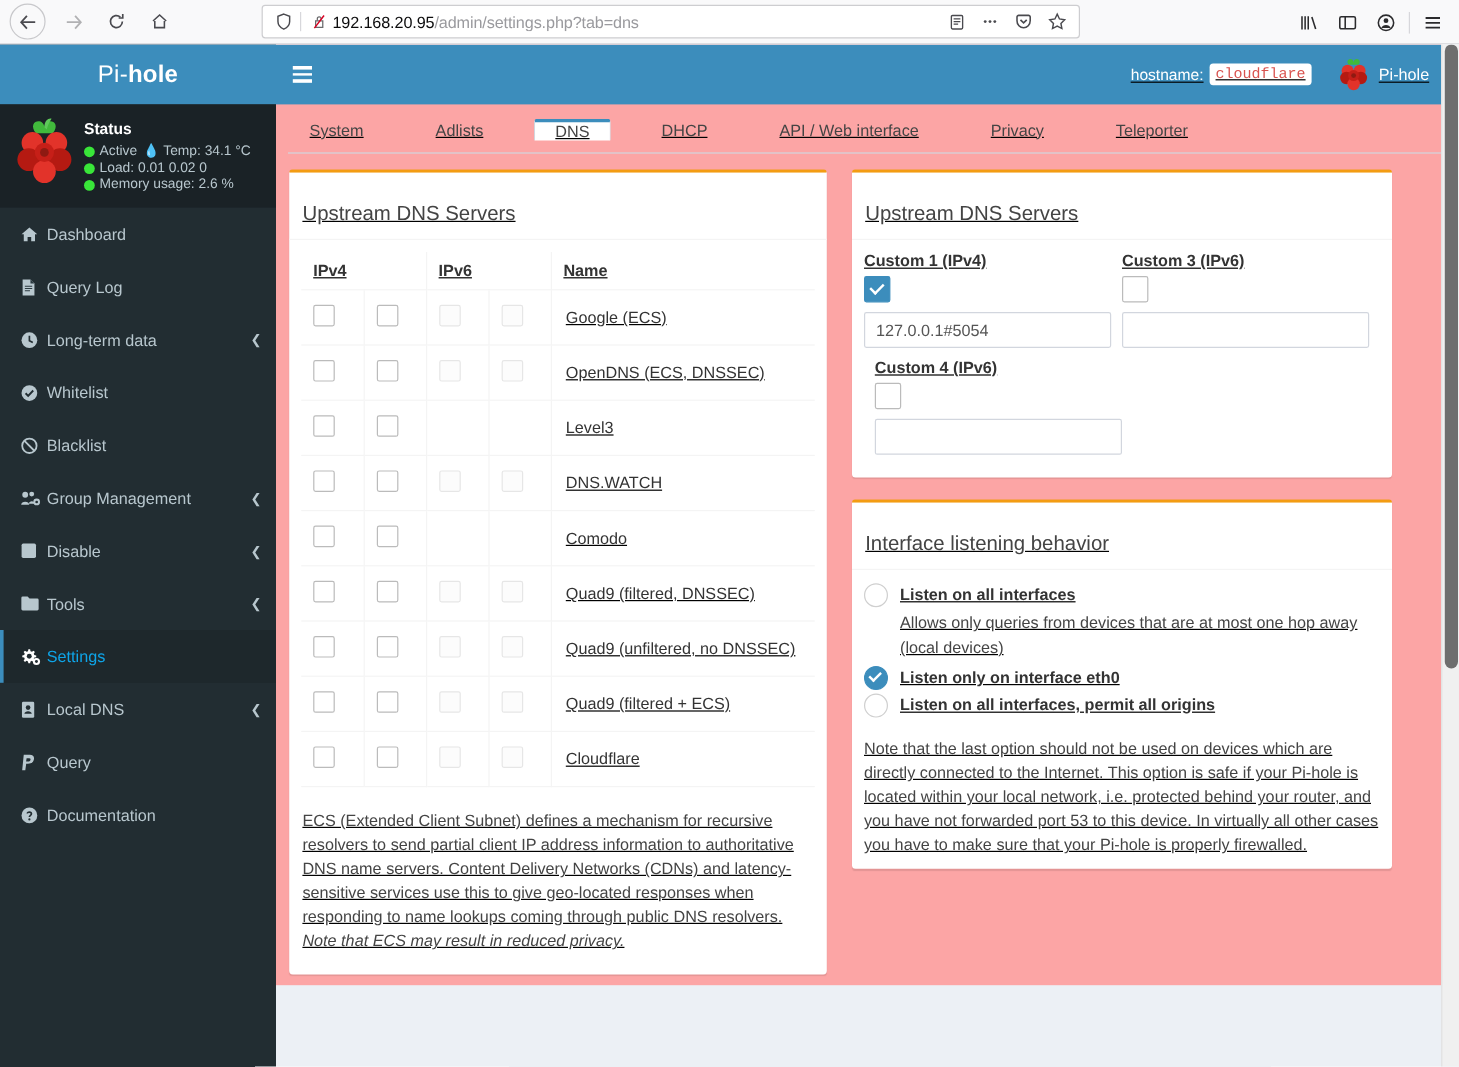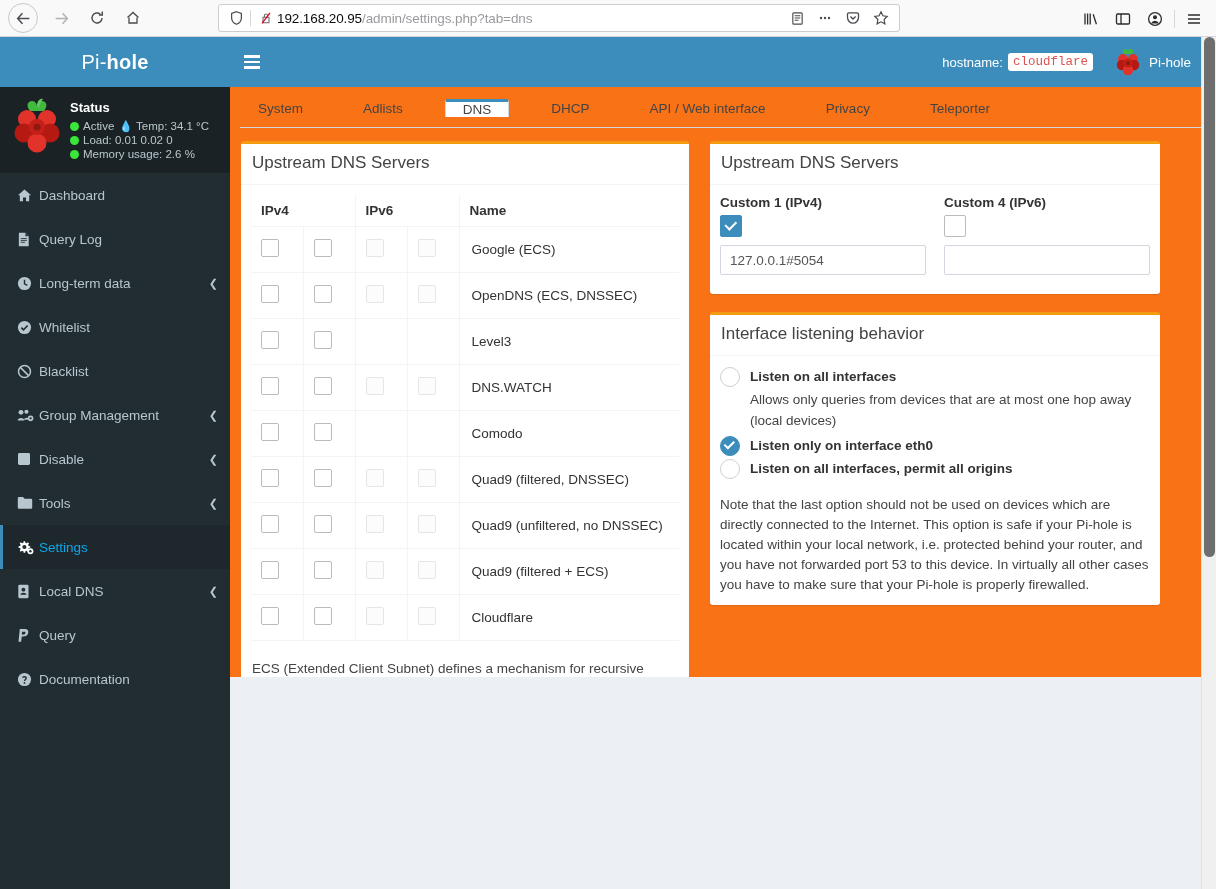--- a/index.html
+++ b/index.html
@@ -130,23 +130,24 @@
   .nav-item.active {
     background: #1e282c;
     color: #0ea5e9;
     border-left-color: #3c8dbc;
   }
   .nav-item.active .nico { color:#fff; }
 
   
   .content {
     position: absolute; left: 230px; top: 0;
-    width: 971px; height: 640px;
-    background: #f97316;
+    width: 971px; height: 784px;
+    background: #fca5a5;
     overflow: hidden;
+    text-decoration: underline;
   }
   .topbar {
     height: 50px;
     background: #3c8dbc;
     display: flex; align-items: center;
     padding: 0 10px 0 14px;
   }
   .burger { width: 30px; height: 30px; display: flex; flex-direction: column; justify-content: center; gap: 3px; cursor: pointer;}
   .burger span { display: block; width: 16px; height: 2.5px; background: #fff; }
   .topbar-right {
@@ -204,21 +205,21 @@
   .col-left { width: 448px; }
   .col-right { width: 450px; }
 
   .box {
     background: #fff;
     border-top: 3px solid #f39c12;
     border-radius: 3px;
     box-shadow: 0 1px 1px rgba(0,0,0,.1);
   }
   .box-header {
-    padding: 9px 10px 11px 11px;
+    padding: 24px 10px 11px 11px;
     border-bottom: 1px solid #f4f4f4;
   }
   .box-title { font-size: 17px; color: #444; font-weight: 400; }
   .box-body { padding: 10px; }
 
   
   table.dns-table { width: 100%; border-collapse: collapse; font-size: 13.5px; color: #333; }
   table.dns-table th {
     text-align: left;
     padding: 8px 10px;
@@ -746,20 +747,21 @@
 
       <div class="col col-right">
 
         <div class="box">
           <div class="box-header">
             <div class="box-title">Upstream DNS Servers</div>
           </div>
           <div class="box-body">
             <div class="custom-grid" id="custom-grid">
                 <div class="custom-cell"><span class="custom-label">Custom 1 (IPv4)</span><span class="cbx-lg checked"></span><input class="txtinput" type="text" value="127.0.0.1#5054" style=""></div>
+                <div class="custom-cell"><span class="custom-label">Custom 3 (IPv6)</span><span class="cbx-lg"></span><input class="txtinput" type="text" value="" style=""></div>
                 <div class="custom-cell right"><span class="custom-label">Custom 4 (IPv6)</span><span class="cbx-lg"></span><input class="txtinput" type="text" value="" style=""></div>
               </div>
           </div>
         </div>
 
         <div class="box">
           <div class="box-header">
             <div class="box-title">Interface listening behavior</div>
           </div>
           <div class="box-body">

